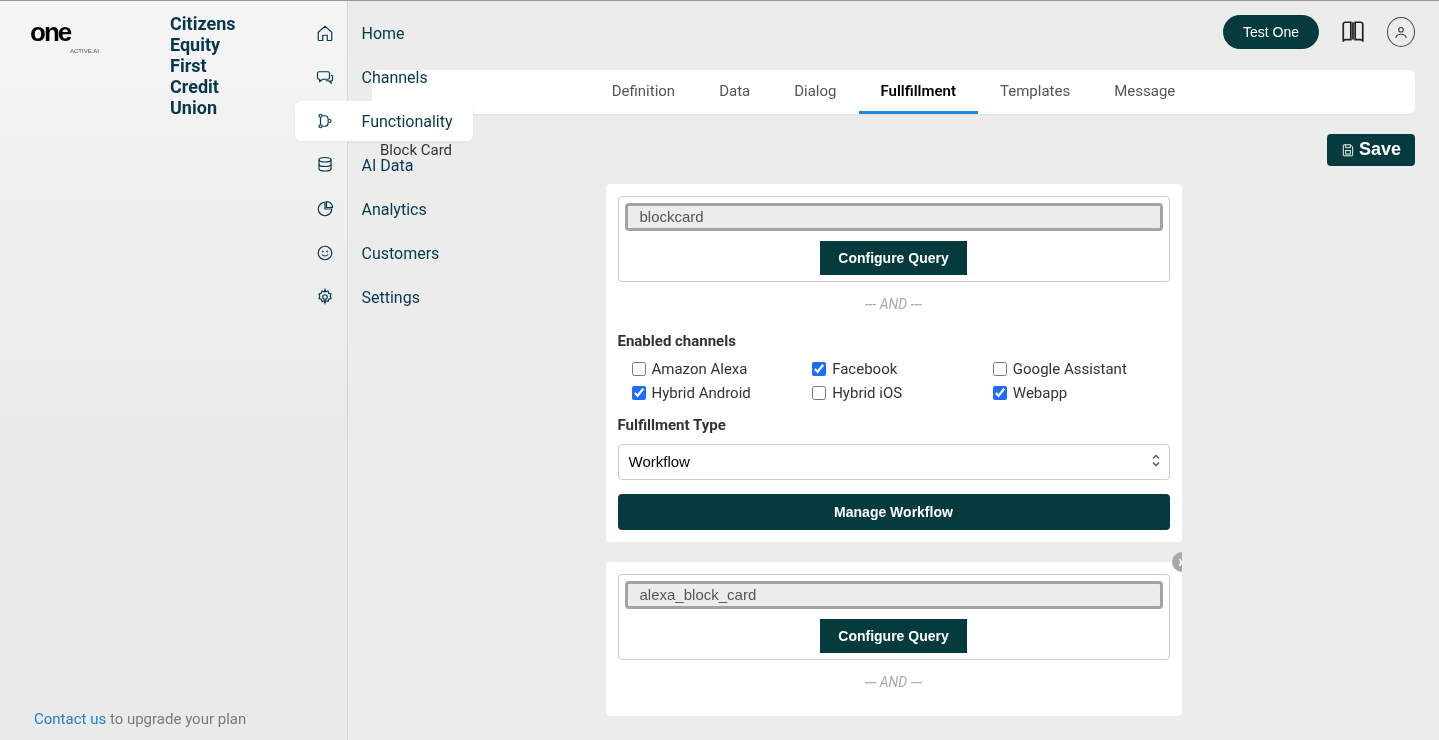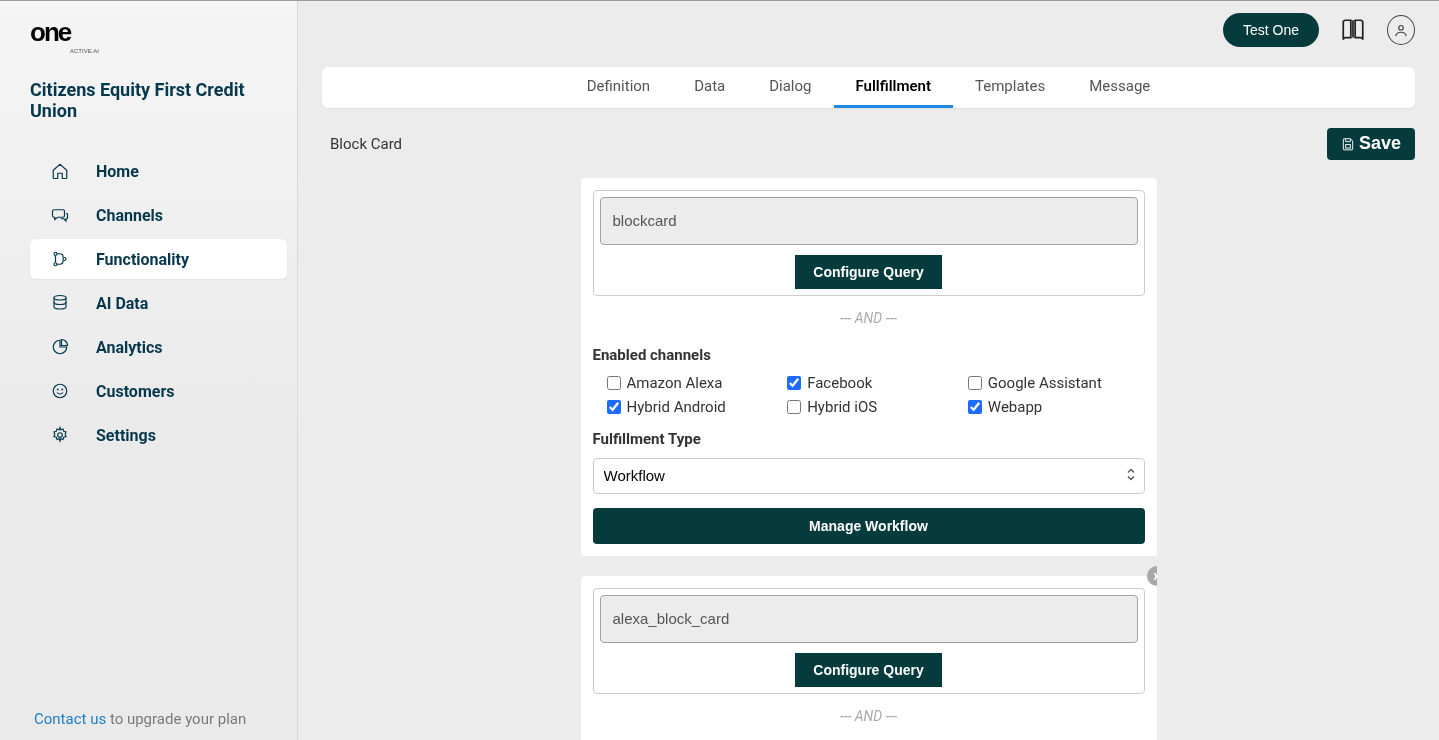--- a/index.html
+++ b/index.html
@@ -9,46 +9,46 @@
       color: #333;
       width: 1439px;
       height: 740px;
       overflow: hidden;
       border-top: 1px solid #999;
     }
     .app { display: flex; height: 100%; }
 
     
     .sidebar {
-      width: 298px;
+      width: 348px;
       background: linear-gradient(#f5f5f5, #eaeaea 60%);
       border-right: 1px solid #d8d8d8;
       display: flex;
-      flex-direction: column;
       position: relative;
+      justify-content: space-between;
     }
     .logo-wrap { padding: 18px 30px 8px 30px; }
     .logo-svg { display: block; }
     .org-title {
       font-size: 18px;
       font-weight: 700;
       color: #06384d;
       padding: 12px 30px 18px 30px;
     }
     .nav { padding-top: 8px; }
     .nav-item {
       display: flex;
       align-items: center;
       padding: 10px 20px;
       margin: 4px 10px 4px 30px;
       border-radius: 6px;
       color: #06384d;
       cursor: pointer;
       font-size: 16px;
-      font-weight: 700;
+      font-weight: 400;
     }
     .nav-item.active {
       background: #fff;
       box-shadow: 0 1px 3px rgba(0,0,0,0.05);
     }
     .nav-icon {
       width: 20px;
       height: 20px;
       flex: 0 0 20px;
       margin-right: 26px;
@@ -162,23 +162,23 @@
     }
     .query-box {
       border: 1px solid #ccc;
       border-radius: 4px;
       background: #fff;
       padding: 6px;
     }
     .query-input {
       width: 100%;
       background: #ececec;
-      border: 1px solid #a3a3a3;
-      border-radius: 4px;
-      height: 48px;
+      border: 3px solid #a3a3a3;
+      border-radius: 4px;
+      height: 28px;
       padding: 0 12px;
       font-size: 15px;
       color: #555;
     }
     .cfg-btn-row { text-align: center; padding-top: 10px; }
     .cfg-btn {
       background: #063b3d;
       color: #fff;
       border: none;
       border-radius: 0;

